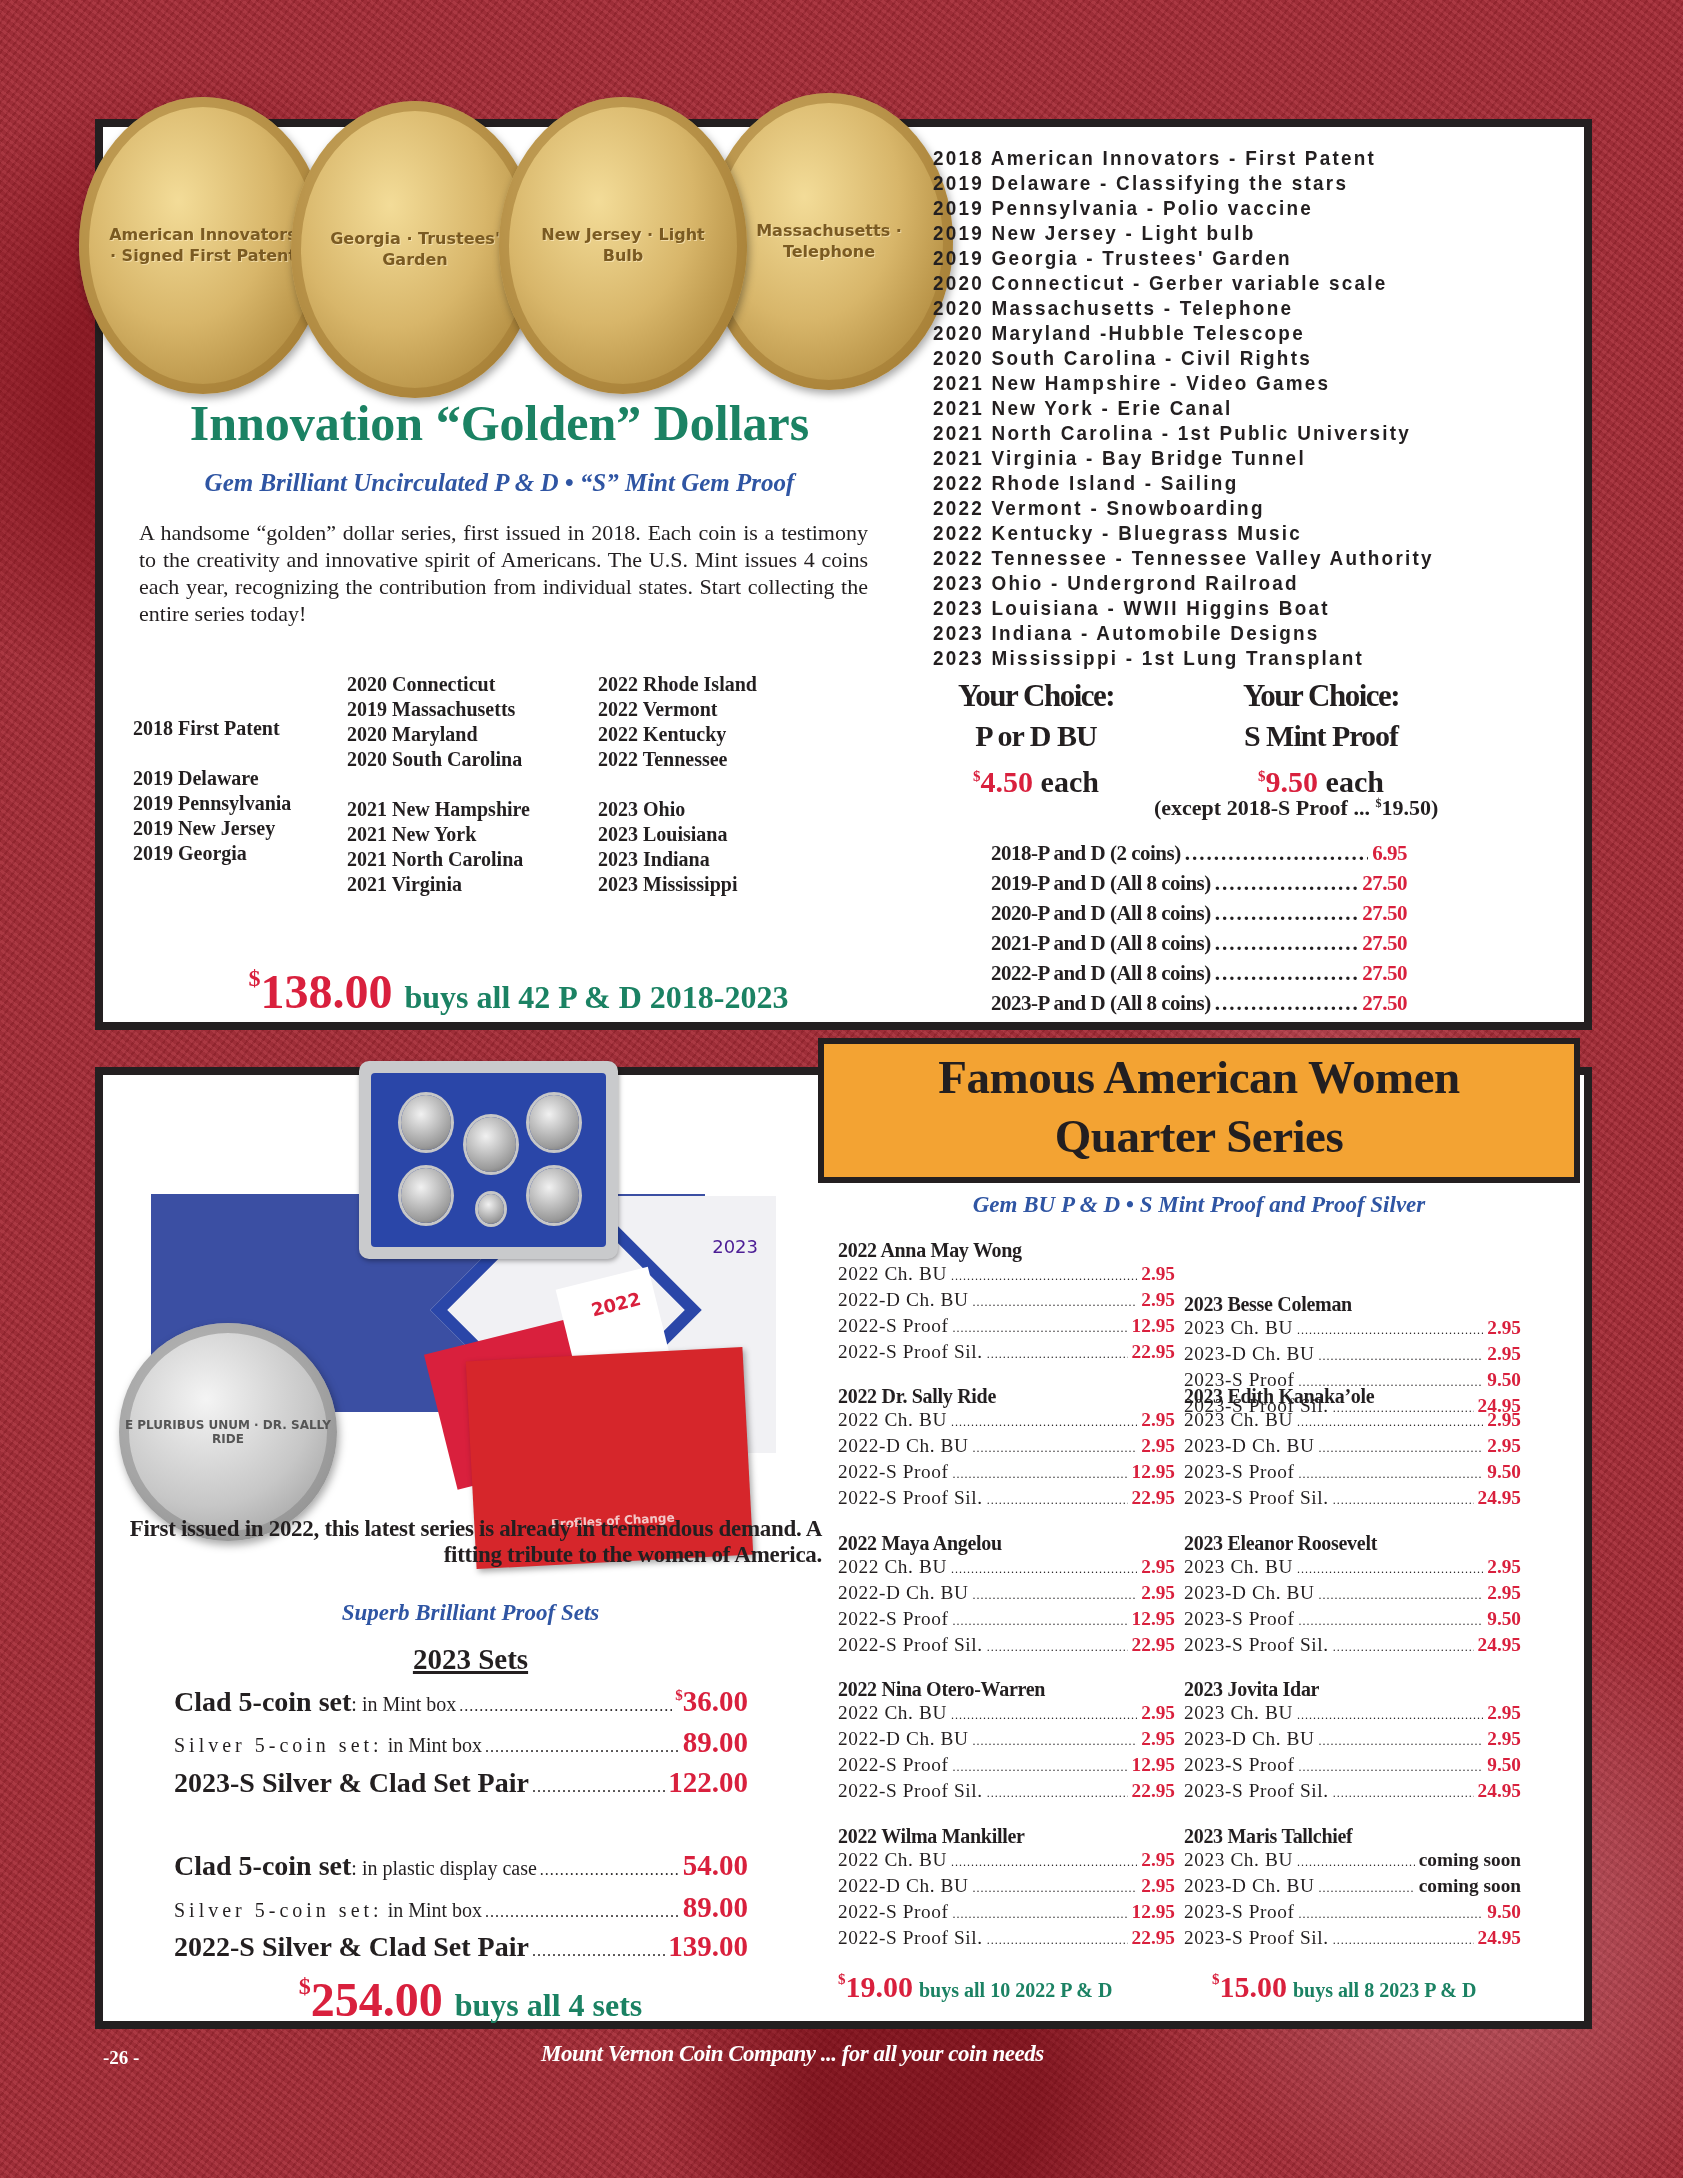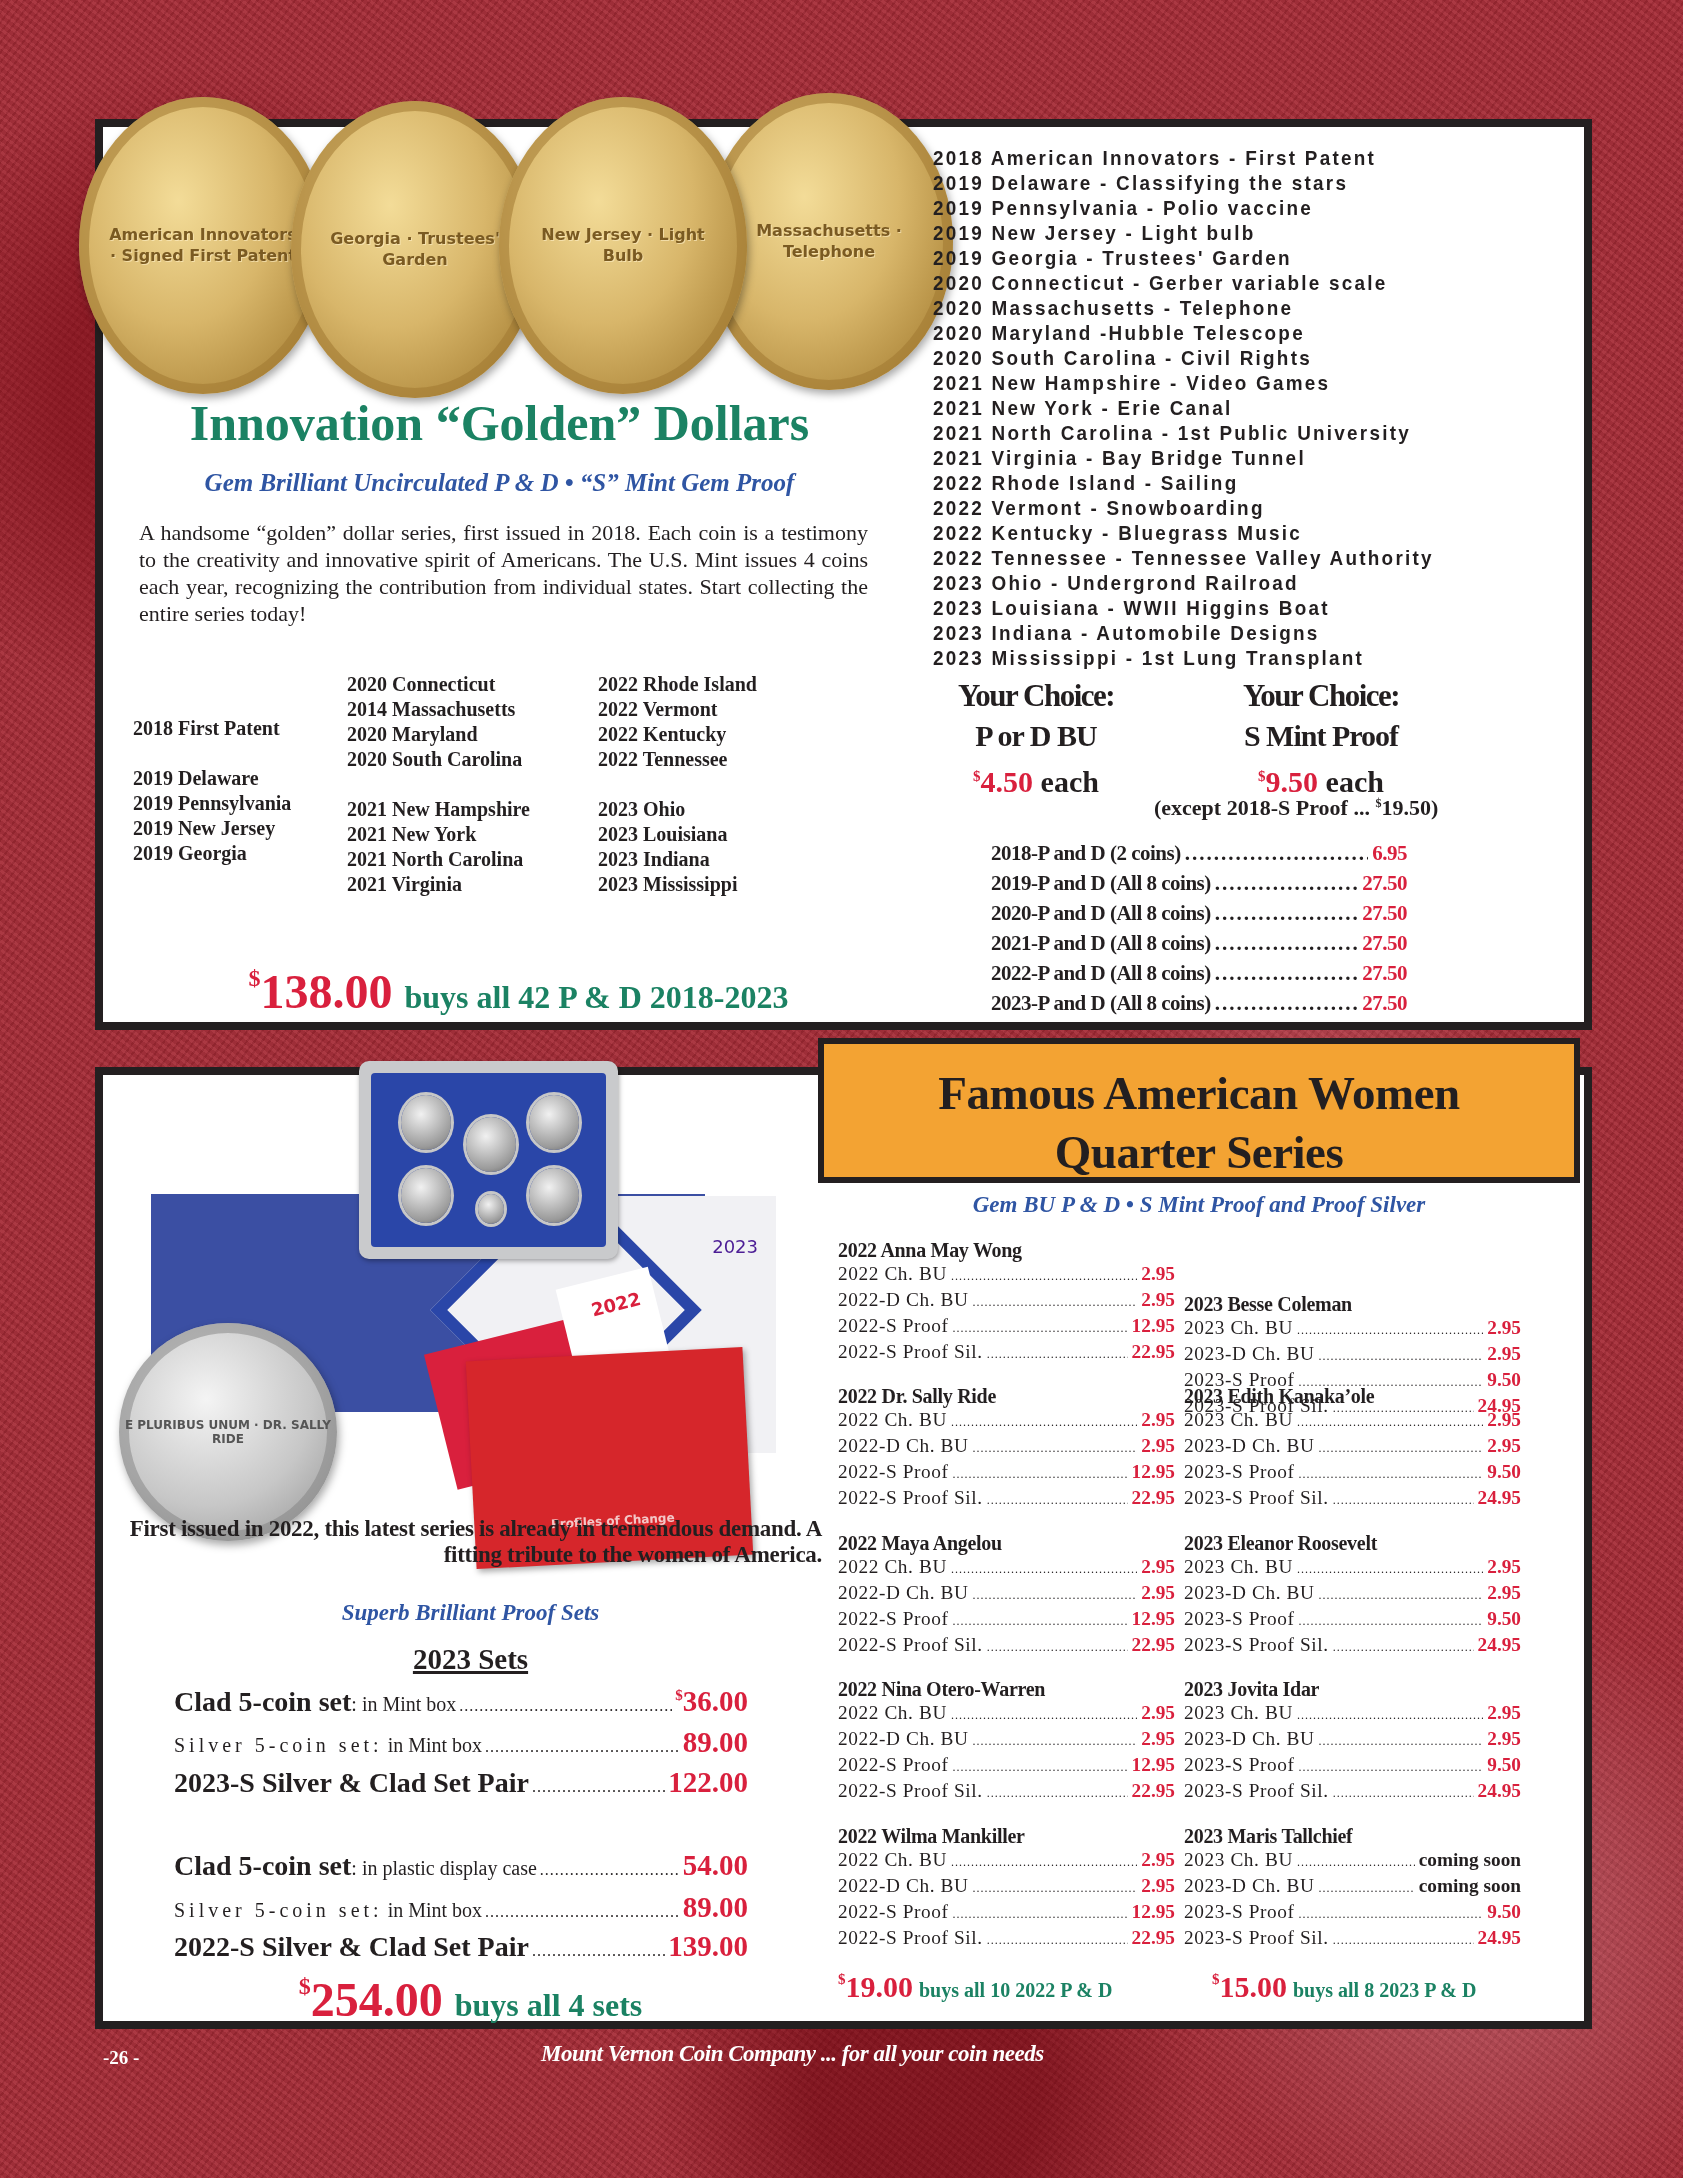--- a/index.html
+++ b/index.html
@@ -92,21 +92,21 @@
   .set-row .lbl .small { font-size: 20px; font-weight: normal; }
   .set-row .lbl .spaced { font-size: 20px; letter-spacing: 4px; font-weight: normal; }
   .set-row .dots { flex: 1; overflow: hidden; margin: 0 3px; font-size: 16px; letter-spacing: 1px; }
   .set-row .dots::before { content: "........................................................................................................................"; }
   .set-row .val { font-size: 29px; font-weight: bold; color: #d9203d; }
   .set-row .val sup { font-size: 15px; }
   .total-sets { position: absolute; left: 16px; top: 897px; width: 703px; text-align: center; white-space: nowrap; }
 
   
   .women-header { position: absolute; left: 818px; top: 1038px; width: 762px; height: 145px; background: #f3a333; border: 6px solid #231f20; box-sizing: border-box;
-    text-align: center; font-weight: bold; font-size: 47px; line-height: 59px; padding-top: 20px; letter-spacing: -0.5px; }
+    text-align: center; font-weight: bold; font-size: 47px; line-height: 59px; padding-top: 4px; letter-spacing: -0.5px; }
   .women-sub { position: absolute; left: 723px; top: 1192px; width: 762px; text-align: center; color: #2f55a3; font-weight: bold; font-style: italic; font-size: 23px; }
   .women-block { position: absolute; width: 337px; font-size: 19.3px; line-height: 24px; }
   .women-block .name { font-weight: bold; font-size: 20px; letter-spacing: -0.3px; }
   .women-block .row { letter-spacing: 0.6px; }
   .women-block .row .dots { font-size: 12px; letter-spacing: 1px; }
   .women-block .row .val { color: #d9203d; font-weight: bold; letter-spacing: 0; }
   .women-block .row .val.soon { color: #231f20; }
   .women-total { position: absolute; white-space: nowrap; }
   .women-total .big-price { font-size: 30px; }
   .women-total .big-price sup { font-size: 15px; vertical-align: 13px; }
@@ -142,21 +142,21 @@
       <div></div>
       <div>2018 First Patent</div>
       <div></div>
       <div>2019 Delaware</div>
       <div>2019 Pennsylvania</div>
       <div>2019 New Jersey</div>
       <div>2019 Georgia</div>
     </div>
   <div class="state-col" id="state-col-1" style="left:244px;top:545px;">
       <div>2020 Connecticut</div>
-      <div>2014 Massachusetts</div>
+      <div>2019 Massachusetts</div>
       <div>2020 Maryland</div>
       <div>2020 South Carolina</div>
       <div></div>
       <div>2021 New Hampshire</div>
       <div>2021 New York</div>
       <div>2021 North Carolina</div>
       <div>2021 Virginia</div>
     </div>
   <div class="state-col" id="state-col-2" style="left:495px;top:545px;">
       <div>2022 Rhode Island</div>

